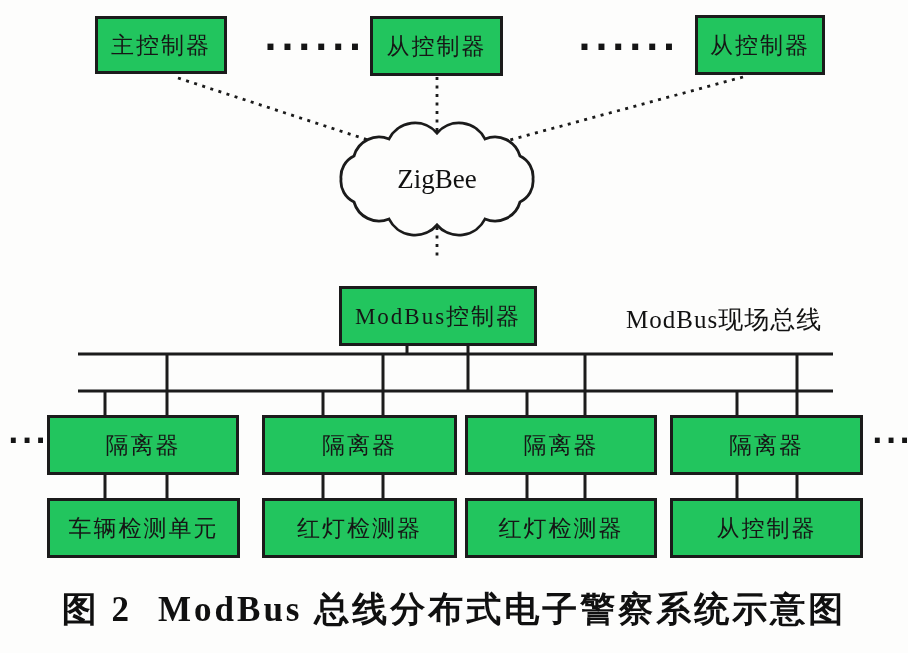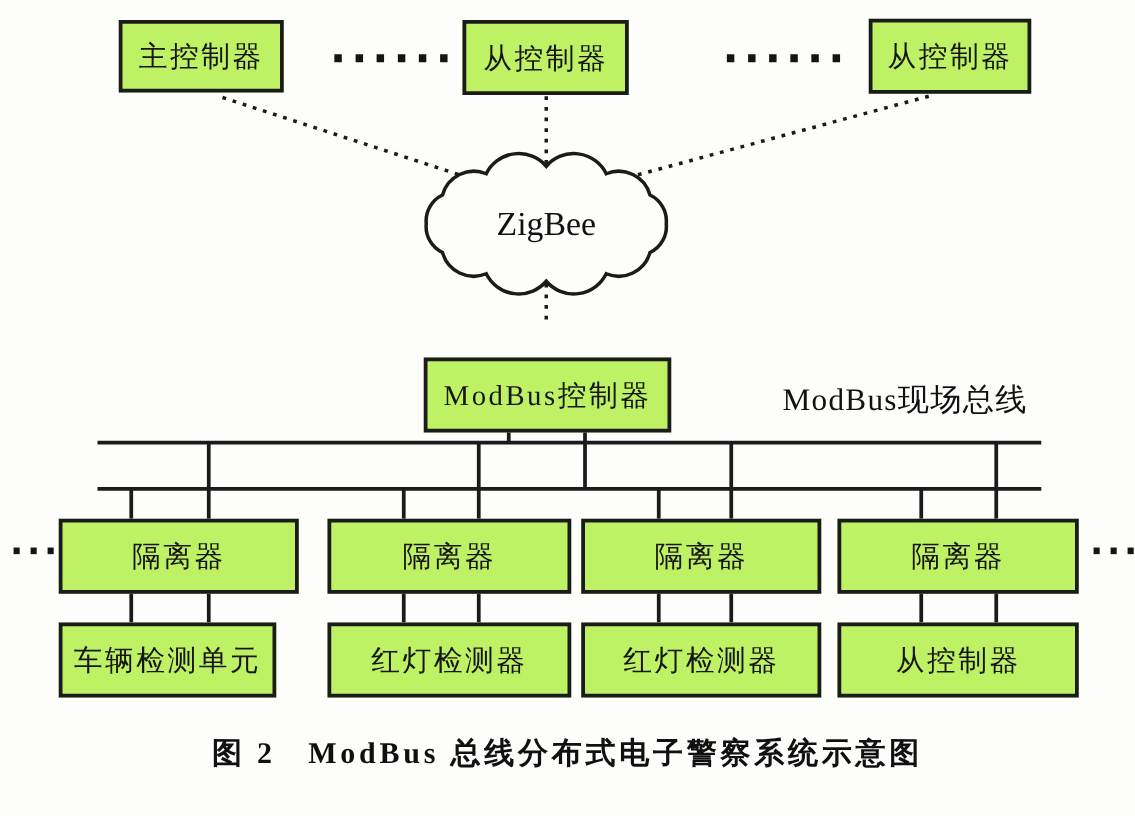--- a/index.html
+++ b/index.html
@@ -8,21 +8,21 @@
     width:908px; height:653px;
     background:#fdfdfc;
     overflow:hidden;
     font-family:"Liberation Serif", serif;
     color:#161616;
   }
   #wires { position:absolute; left:0; top:0; width:908px; height:653px; }
   .box {
     position:absolute;
     border:3px solid #1b1b1b;
-    background:#bef264;
+    background:#22c55e;
     display:flex; align-items:center; justify-content:center;
     font-size:23px;
     letter-spacing:2px;
     white-space:nowrap;
     box-sizing:border-box;
     font-family:Liberation Serif, serif;
   }
   .cloud-label {
     position:absolute;
     left:341px; top:133px; width:192px; height:92px;
@@ -45,21 +45,21 @@
   #bus-label {
     position:absolute;
     left:626px; top:303px;
     font-size:25px; letter-spacing:1px;
     color:#121212;
   }
   #caption {
     position:absolute;
     left:0; top:586px; width:908px;
     text-align:center;
-    font-size:24px; font-weight:bold; letter-spacing:3px;
+    font-size:35px; font-weight:bold; letter-spacing:3px;
     color:#101010;
   }
   #caption .fig { margin-right:26px; }
 </style>
 </head>
 <body>
 
 <div id="canvas">
 
   <svg id="wires" viewBox="0 0 908 653" xmlns="http://www.w3.org/2000/svg">
@@ -114,21 +114,21 @@
   <div class="cloud-label">ZigBee</div>
 
   <div class="box" style="left:339px; top:258px; width:198px; height:60px;margin-top:28px;">ModBus控制器</div>
 
   <div id="bus-label">ModBus现场总线</div>
 
   <div class="side-dots" style="left:8px; top:436px;">···</div>
   <div class="side-dots" style="left:872px; top:436px;">···</div>
 
   <div class="box" style="left:47px; top:415px; width:192px; height:60px;">隔离器</div>
-  <div class="box" style="left:47px; top:498px; width:174px; height:60px;">车辆检测单元</div>
+  <div class="box" style="left:47px; top:498px; width:193px; height:60px;">车辆检测单元</div>
 
   <div class="box" style="left:262px; top:415px; width:195px; height:60px;">隔离器</div>
   <div class="box" style="left:262px; top:498px; width:195px; height:60px;">红灯检测器</div>
 
   <div class="box" style="left:465px; top:415px; width:192px; height:60px;">隔离器</div>
   <div class="box" style="left:465px; top:498px; width:192px; height:60px;">红灯检测器</div>
 
   <div class="box" style="left:670px; top:415px; width:193px; height:60px;">隔离器</div>
   <div class="box" style="left:670px; top:498px; width:193px; height:60px;">从控制器</div>
 

